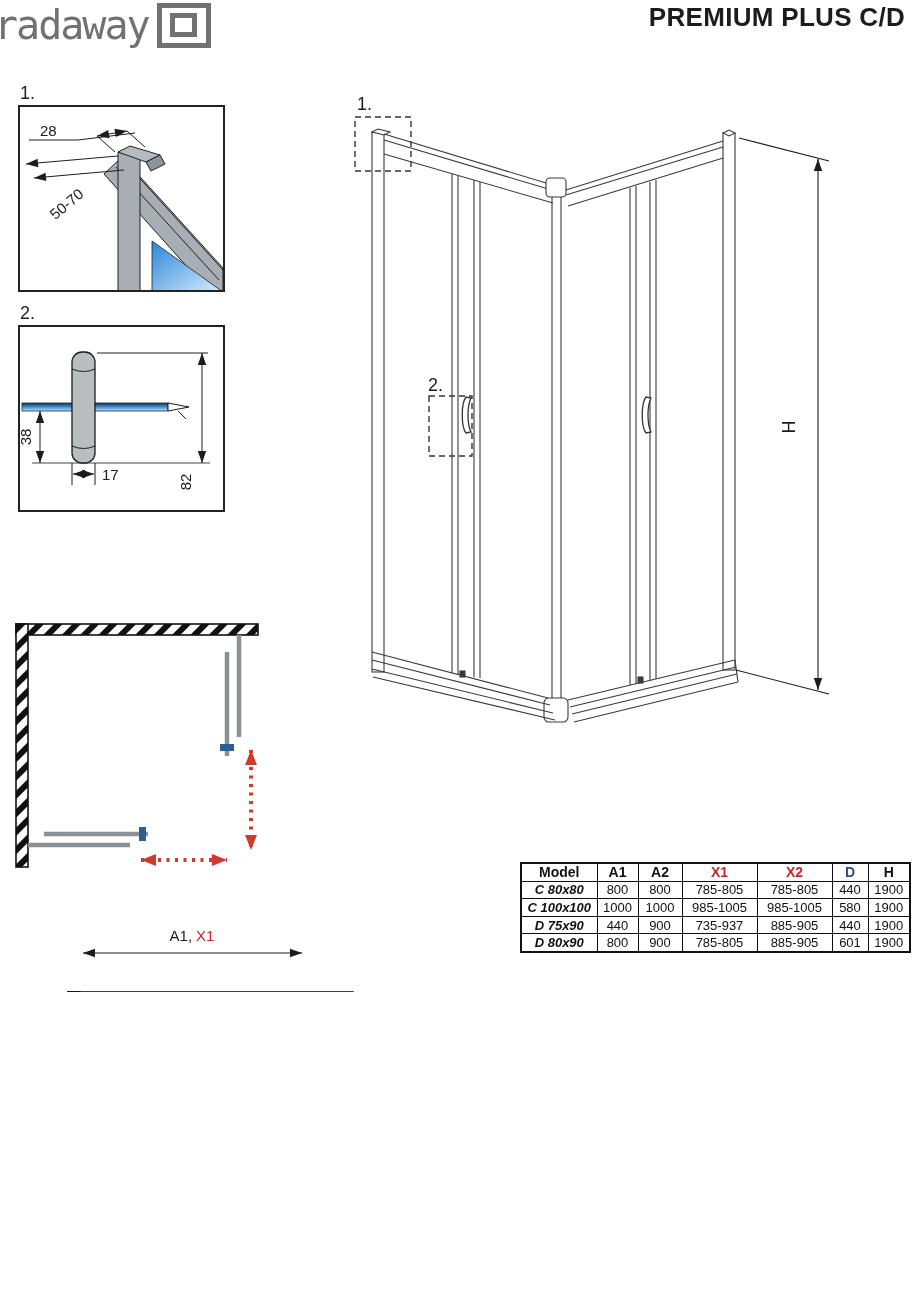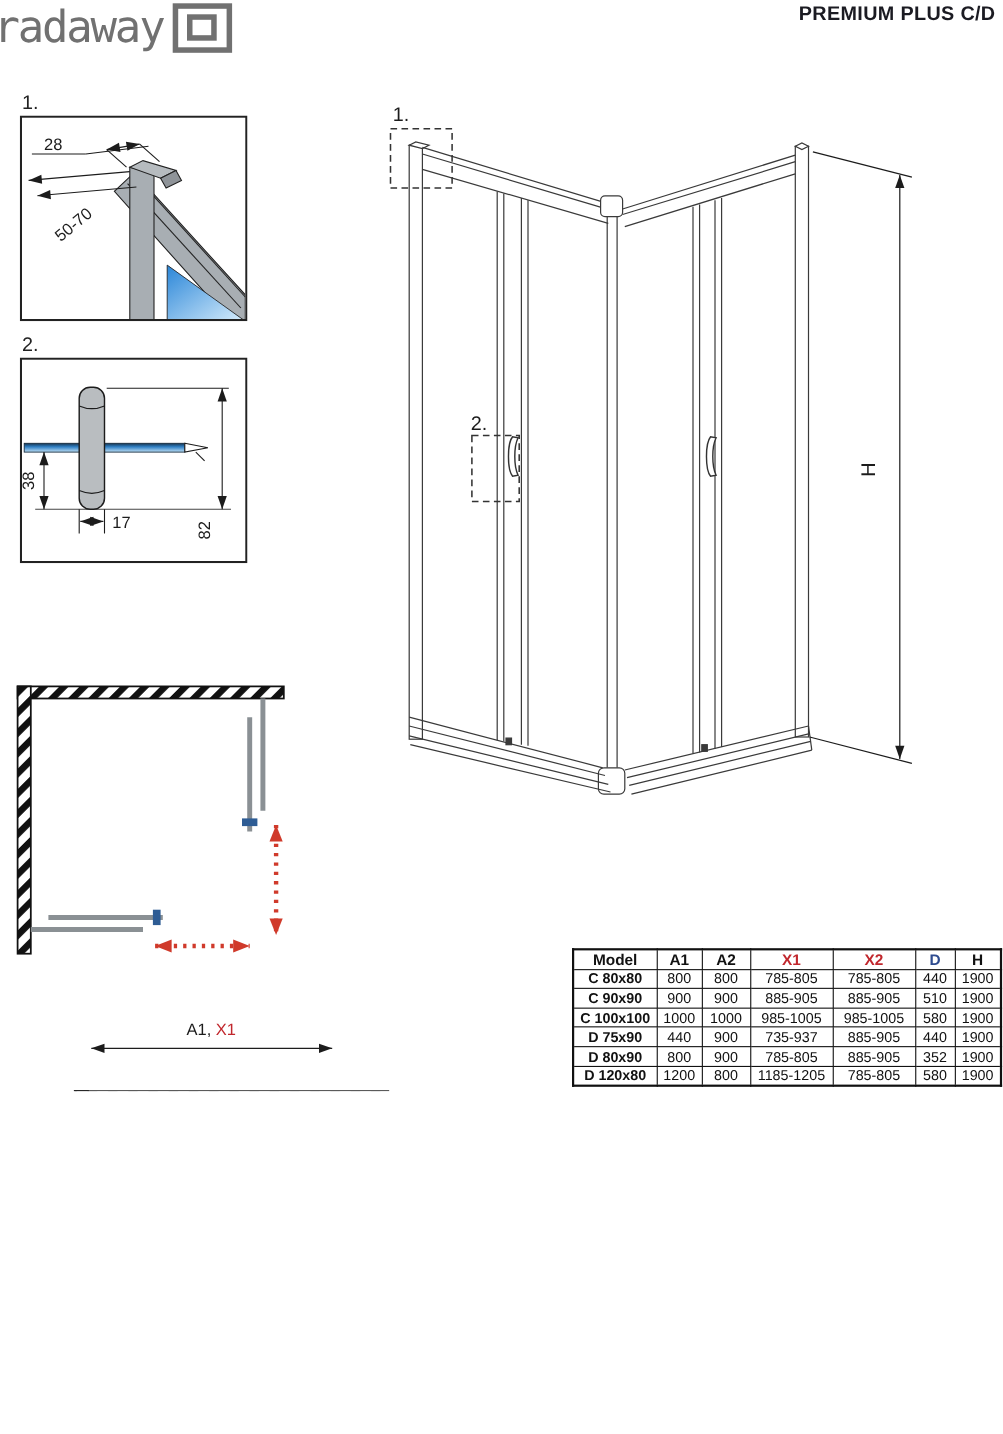--- a/index.html
+++ b/index.html
@@ -6,35 +6,35 @@
   .page{position:relative;width:912px;height:992px;background:#fff;overflow:hidden;
         font-family:"Liberation Sans",sans-serif;color:#1c1c1c;}
   .abs{position:absolute;}
   
   .logo{position:absolute;left:-6px;top:0px;display:flex;align-items:center;height:50px;}
   .logo-text{font-family:"DejaVu Sans Mono",monospace;font-size:40px;font-weight:400;
              color:#717171;letter-spacing:-2px;line-height:48px;}
   .logo-mark{box-sizing:border-box;width:54px;height:45px;border:5px solid #717171;
              margin-left:8px;display:flex;align-items:center;justify-content:center;}
   .logo-mark-inner{box-sizing:border-box;width:27px;height:24px;border:5px solid #717171;}
-  .title{position:absolute;right:7px;top:2px;font-size:18px;font-weight:bold;
+  .title{position:absolute;right:7px;top:2px;font-size:26px;font-weight:bold;
          color:#1b1b22;letter-spacing:.3px;}
   
   .callout{position:absolute;font-size:18px;color:#222;}
   
   .spec-table{position:absolute;left:520px;top:862px;border-collapse:collapse;
               font-size:13px;color:#111;table-layout:fixed;}
   .spec-table th,.spec-table td{border:1.3px solid #111;text-align:center;padding:0;
               height:16.6px;line-height:1;overflow:hidden;white-space:nowrap;}
   .spec-table{border:2px solid #111;}
   .spec-table th{font-weight:bold;font-size:14px;}
   .spec-table th.h-bold{font-weight:bold;}
   .spec-table th.h-red{color:#c1272d;}
   .spec-table th.h-navy{color:#2d4b8f;}
-  .spec-table td.model-cell{font-weight:bold;}
+  .spec-table td.model-cell{font-weight:bold;font-style:italic;}
   svg text{font-family:"Liberation Sans",sans-serif;fill:#1c1c1c;}
 </style>
 </head>
 <body>
 
 <div class="page">
 
   <svg width="0" height="0" style="position:absolute" aria-hidden="true">
     <defs>
       <pattern id="hatch" patternUnits="userSpaceOnUse" width="13" height="13" patternTransform="rotate(45)">
@@ -266,29 +266,20 @@
         <tr>
           <td class="model-cell">C 80x80</td>
           <td>800</td>
           <td>800</td>
           <td>785-805</td>
           <td>785-805</td>
           <td>440</td>
           <td>1900</td>
         </tr>
         <tr>
-          <td class="model-cell">C 90x90</td>
-          <td>900</td>
-          <td>900</td>
-          <td>885-905</td>
-          <td>885-905</td>
-          <td>510</td>
-          <td>1900</td>
-        </tr>
-        <tr>
           <td class="model-cell">C 100x100</td>
           <td>1000</td>
           <td>1000</td>
           <td>985-1005</td>
           <td>985-1005</td>
           <td>580</td>
           <td>1900</td>
         </tr>
         <tr>
           <td class="model-cell">D 75x90</td>
@@ -298,30 +289,21 @@
           <td>885-905</td>
           <td>440</td>
           <td>1900</td>
         </tr>
         <tr>
           <td class="model-cell">D 80x90</td>
           <td>800</td>
           <td>900</td>
           <td>785-805</td>
           <td>885-905</td>
-          <td>352</td>
-          <td>1900</td>
-        </tr>
-        <tr>
-          <td class="model-cell">D 120x80</td>
-          <td>1200</td>
-          <td>800</td>
-          <td>1185-1205</td>
-          <td>785-805</td>
-          <td>580</td>
+          <td>601</td>
           <td>1900</td>
         </tr>
       </tbody>
   </table>
 
   <svg class="abs" style="left:478px;top:1080px" width="212" height="190" viewBox="0 0 212 190">
     <rect x="3" y="3" width="202" height="184" fill="#fff" stroke="#222" stroke-width="1.6"></rect>
     <rect x="96" y="4" width="108" height="97" fill="#dde5a7" stroke="#1c1c1c" stroke-width="1"></rect>
     <g>
       <rect x="96" y="102" width="108" height="25" fill="#9fa1a4" stroke="#1c1c1c" stroke-width="1"></rect>

